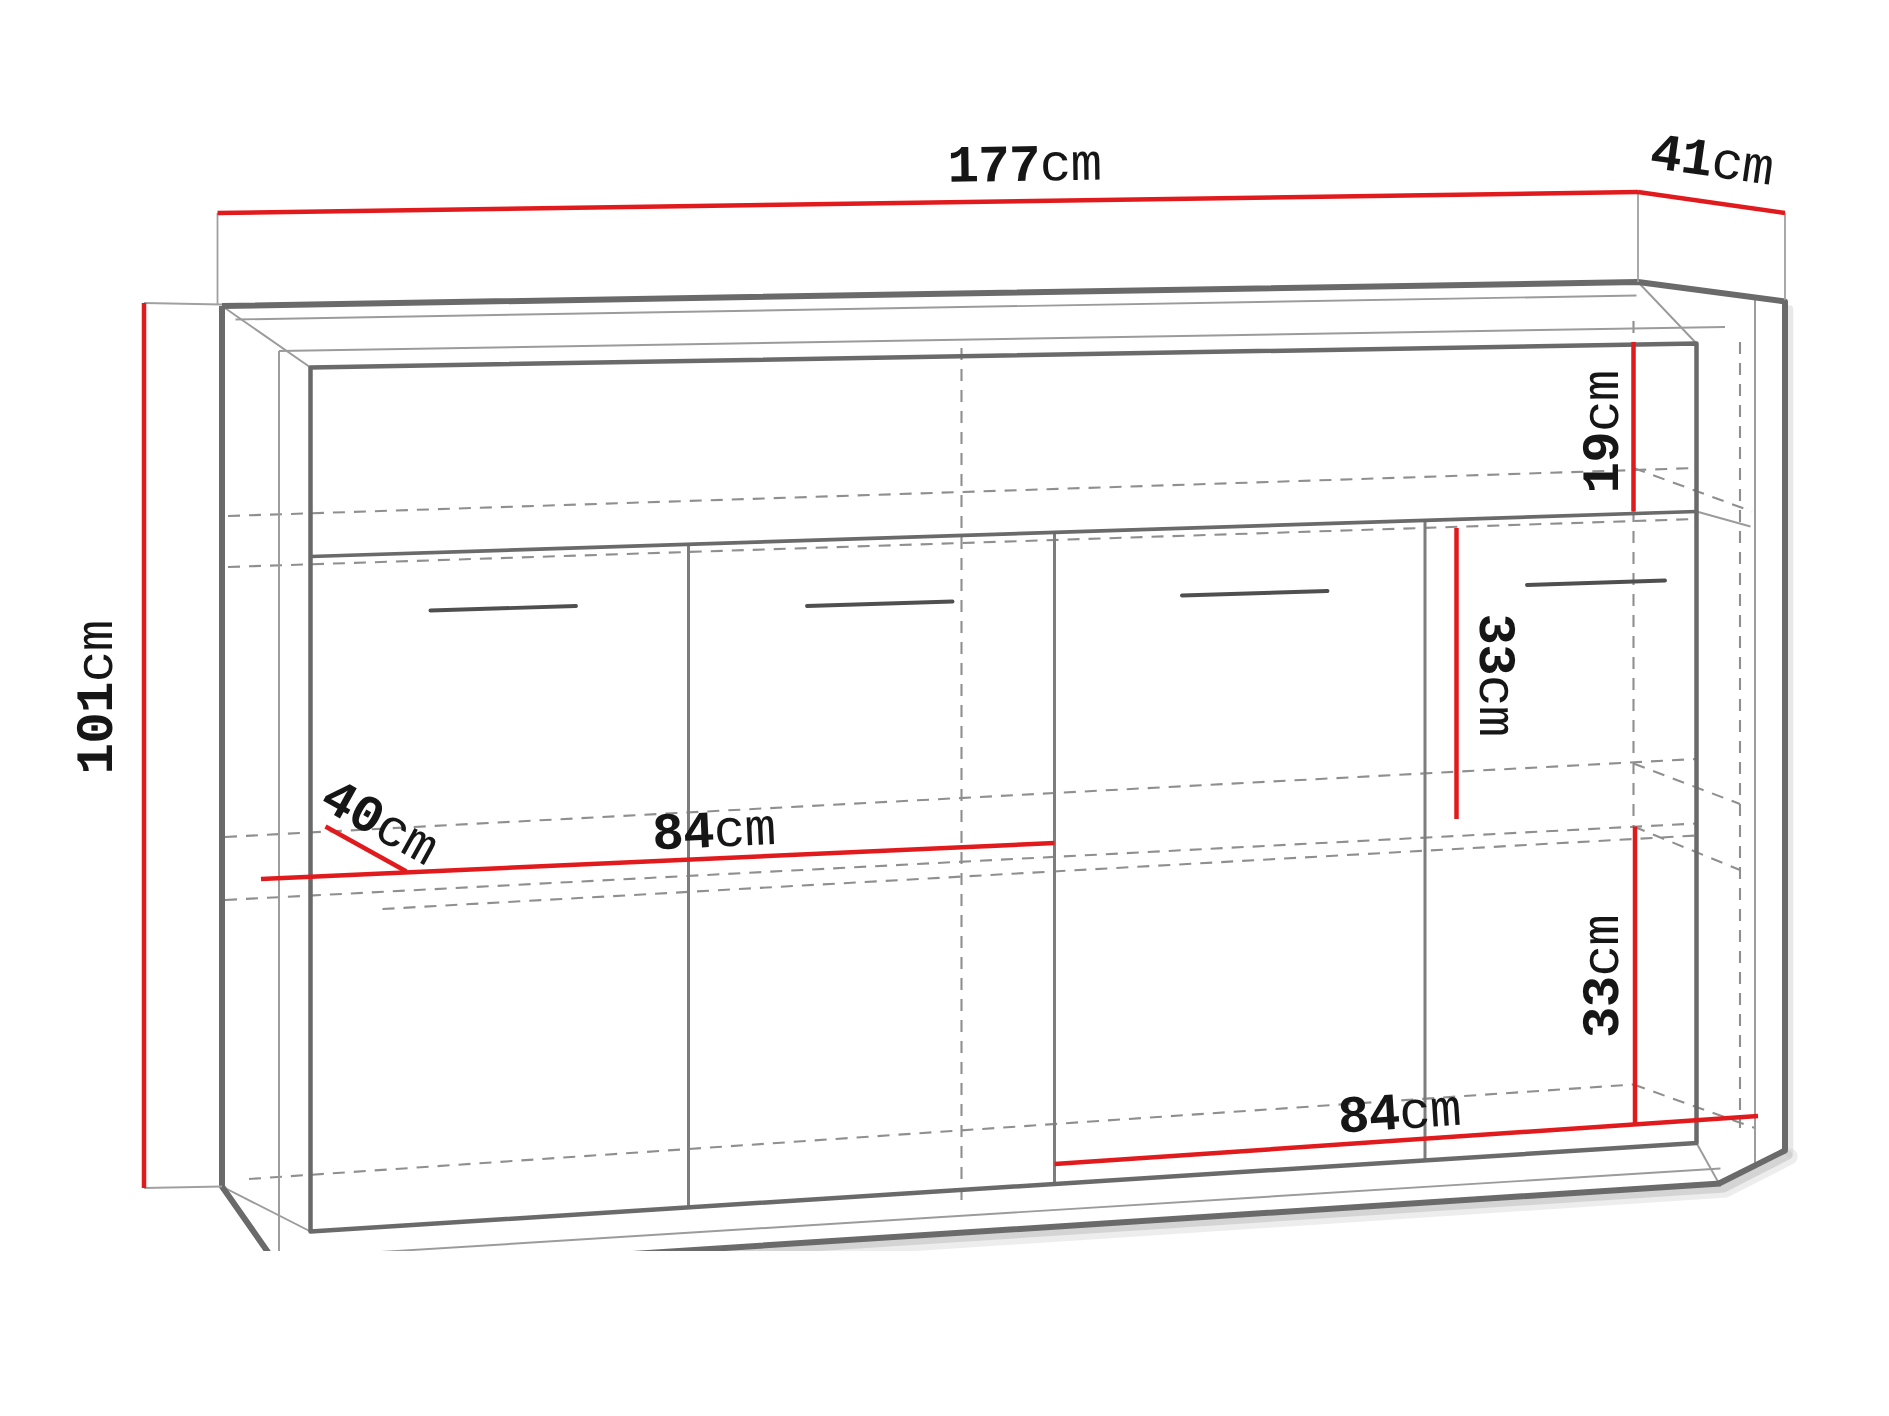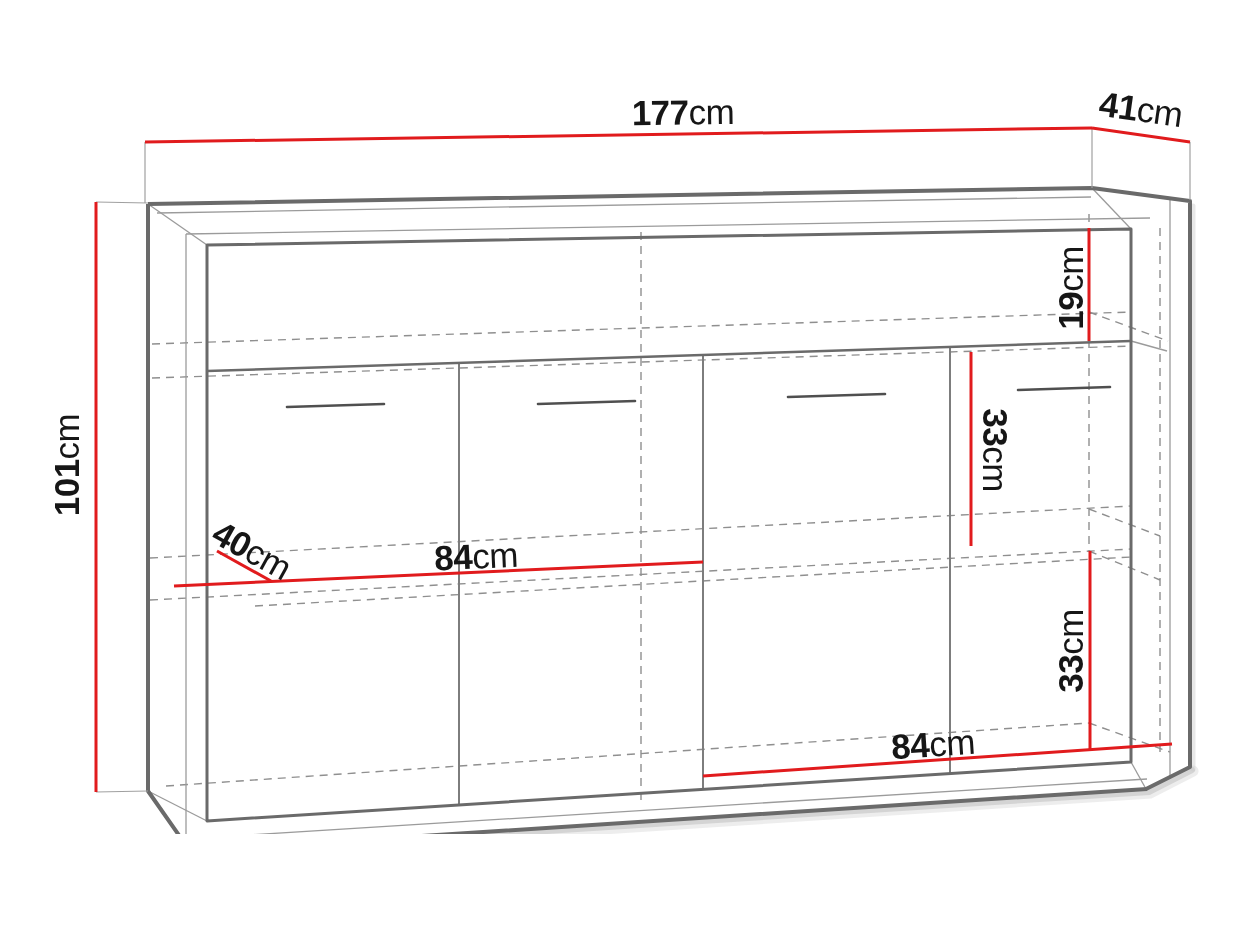--- a/index.html
+++ b/index.html
@@ -1,21 +1,21 @@
 <!DOCTYPE html>
 <html style="--c-dimension: #e11b1d; --c-outline: #6a6a6a; --c-hidden: #8f8f8f; --c-text: #161616; --c-background: #ffffff;"><head>
 <meta charset="utf-8">
 <style>
   html,body{margin:0;padding:0;background:#ffffff;}
   #stage{
     position:relative;
     width:1259px;height:834px;
     background:var(--c-background,#fff);
     overflow:hidden;
-    font-family:Liberation Sans, sans-serif;
+    font-family:Liberation Mono, monospace;
   }
   #drawing{position:absolute;left:0;top:0;}
   .shadow path{fill:none;stroke-linecap:round;}
   .dashed path{fill:none;stroke:var(--c-hidden,#8f8f8f);stroke-width:1.4;stroke-dasharray:8 6;}
   .panel path{fill:none;stroke:#9b9b9b;stroke-width:1.3;}
   .gaps path{fill:none;stroke:#7d7d7d;stroke-width:2;}
   .outline path{fill:none;stroke:var(--c-outline,#6a6a6a);stroke-linejoin:round;}
   .handles path{fill:none;stroke:#4f4f4f;stroke-width:2.6;stroke-linecap:round;}
   .red path{fill:none;stroke:var(--c-dimension,#e11b1d);stroke-width:3;}
   .ext path{fill:none;stroke:#a0a0a0;stroke-width:1.2;}

